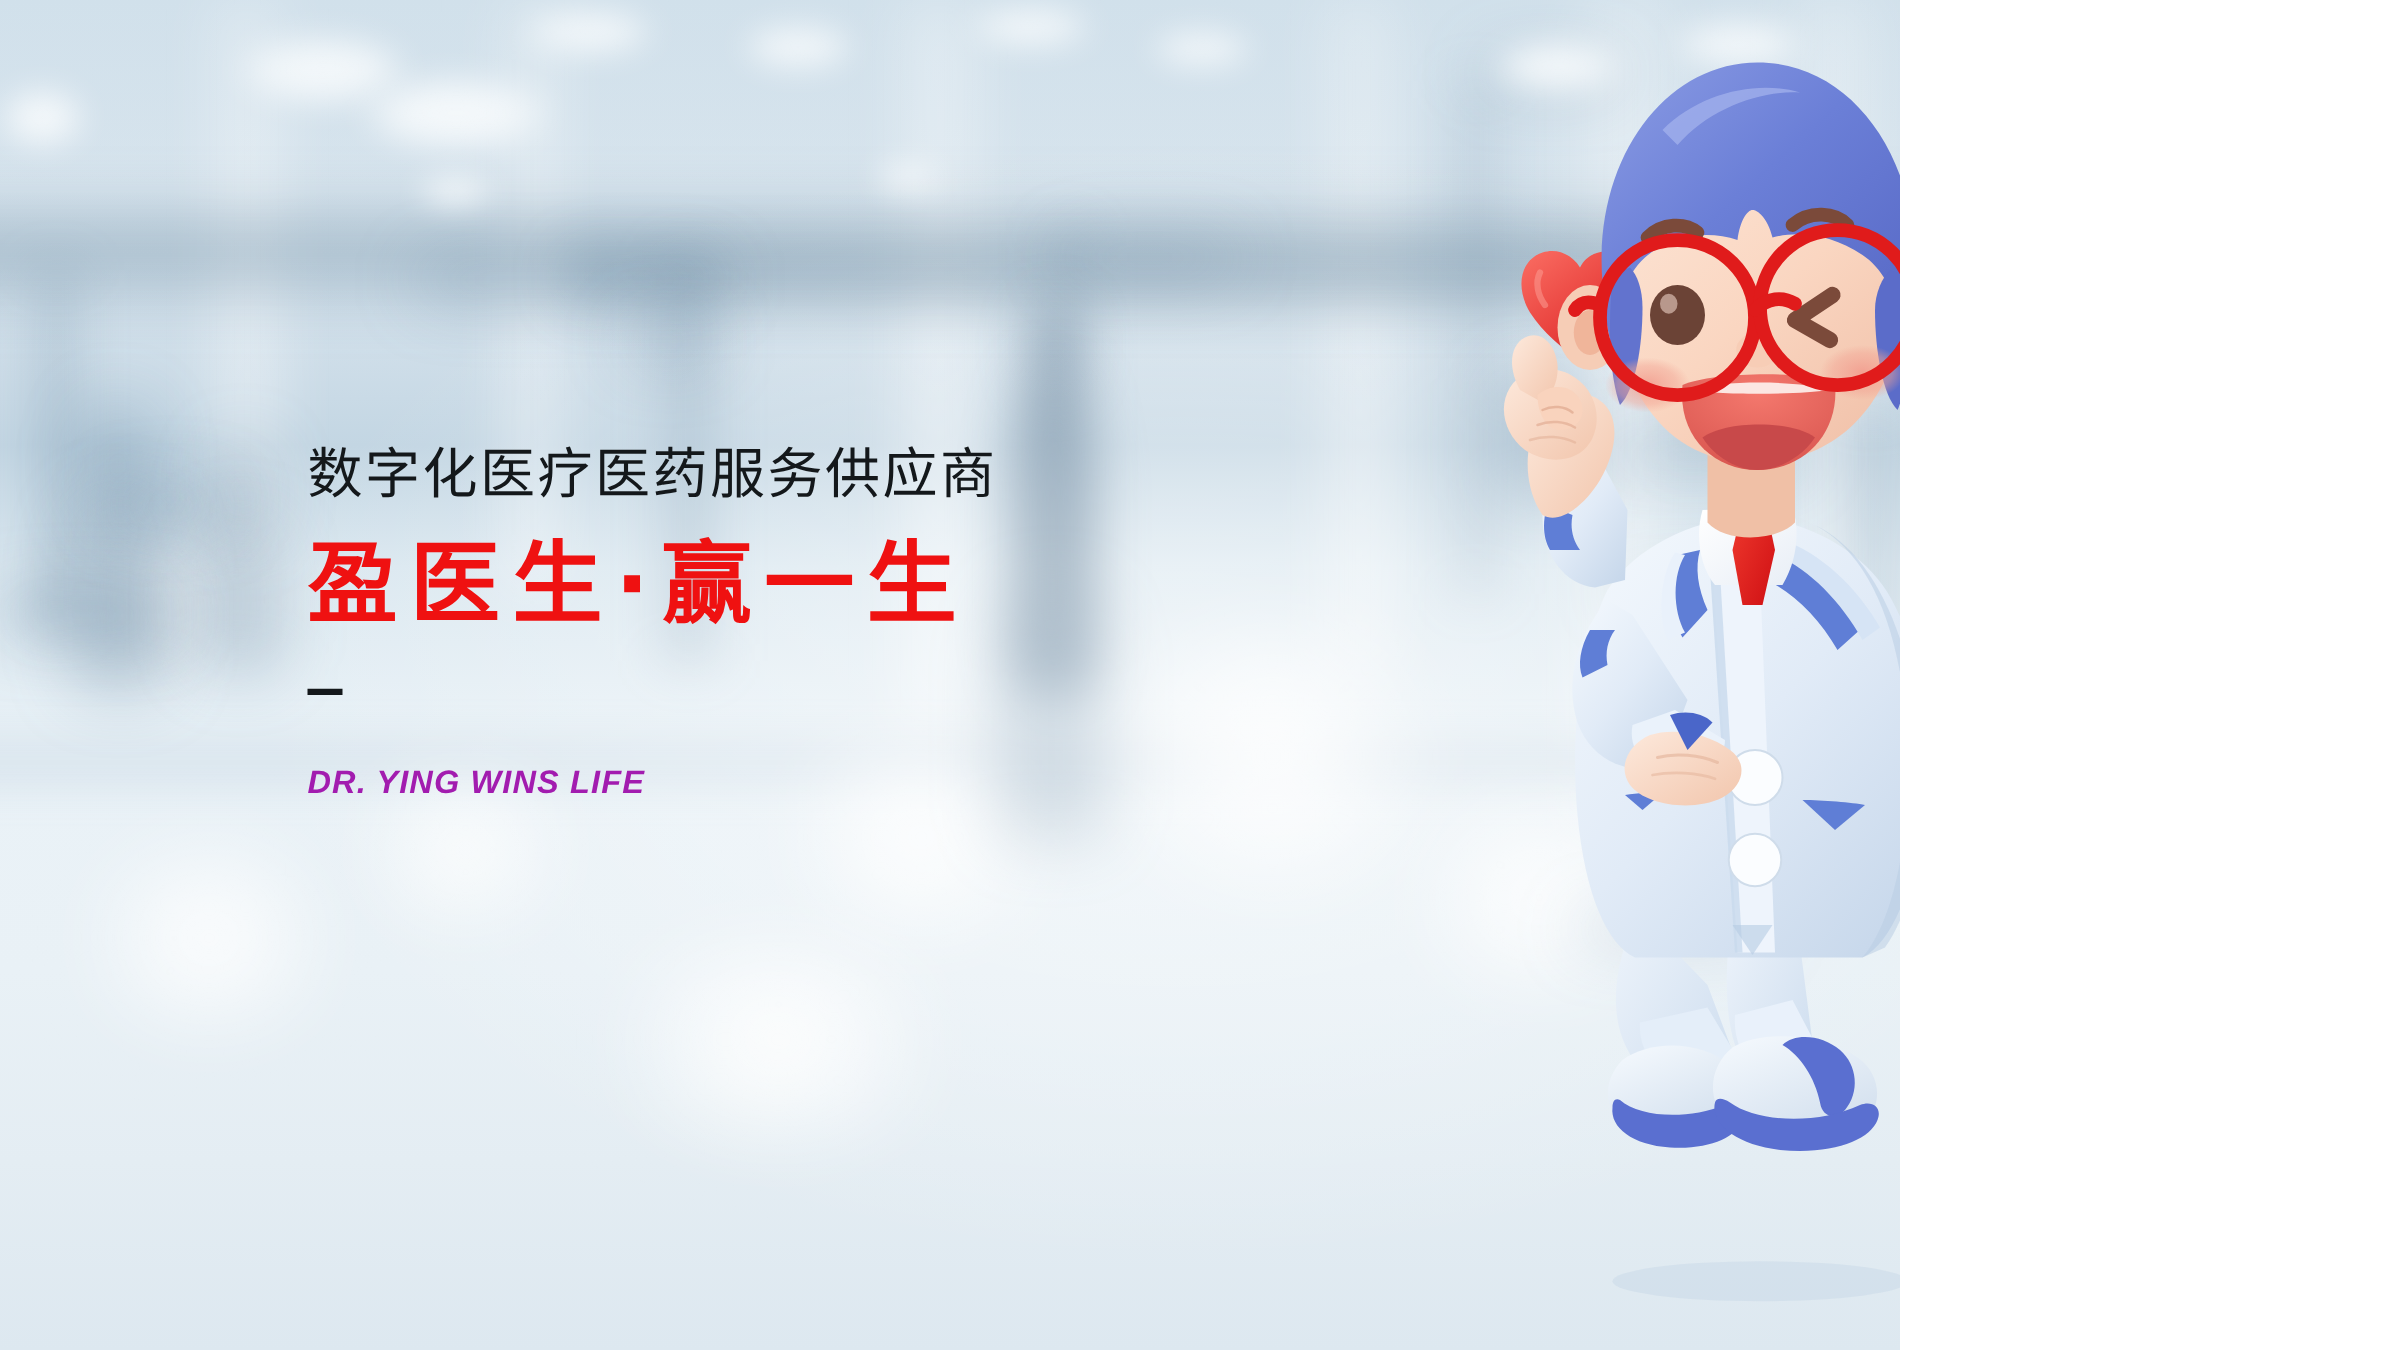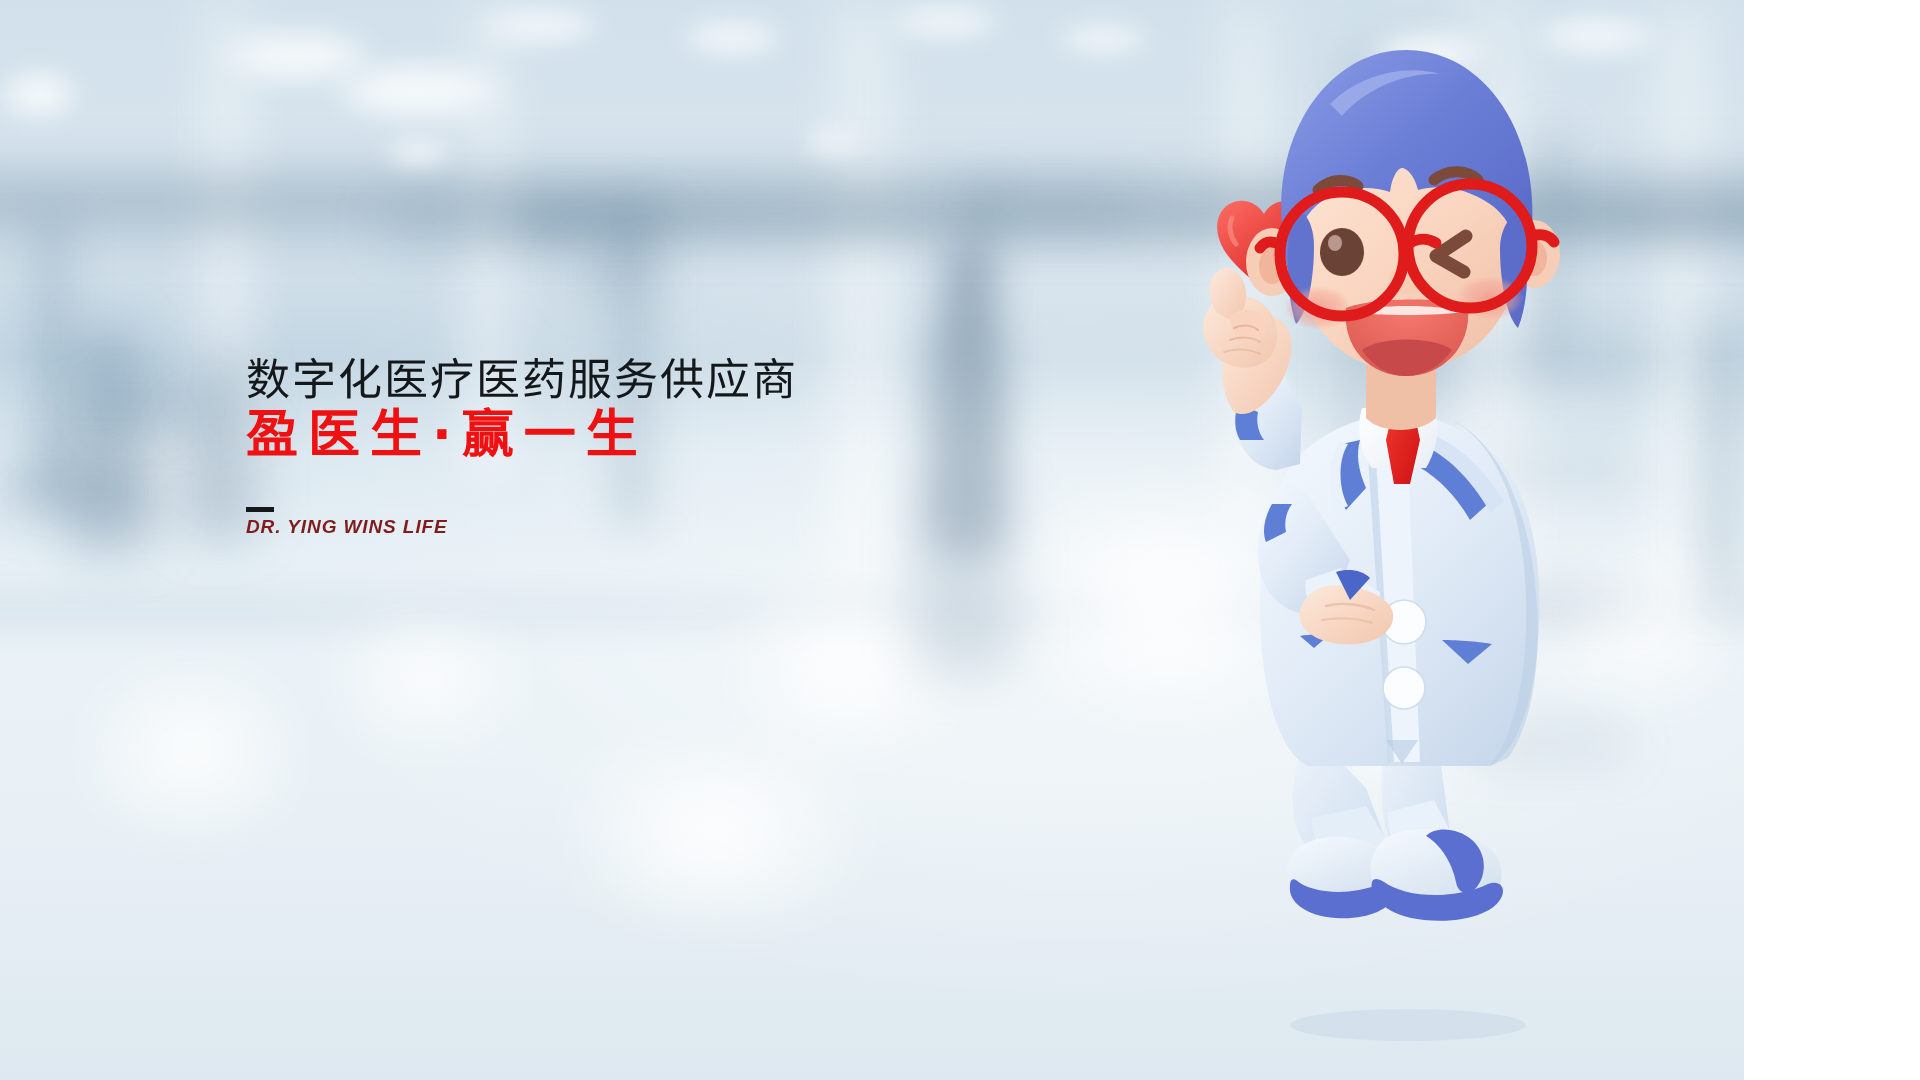--- a/index.html
+++ b/index.html
@@ -3,21 +3,21 @@
 <meta charset="utf-8">
 <title>Banner</title>
 <style>
   html, body {
     margin: 0;
     padding: 0;
     background: #ffffff;
   }
   #stage {
     position: relative;
-    width: 1744px;
+    width: 1520px;
     height: 1080px;
     overflow: hidden;
     font-family: "Liberation Sans", "DejaVu Sans", sans-serif;
     background: #dce7ee;
   }
 
   
   .bg-layer {
     position: absolute;
     inset: 0;
@@ -118,38 +118,40 @@
   .headline {
     font-size: 44px;
     line-height: 1.15;
     color: #14181b;
     letter-spacing: 2px;
     font-weight: 400;
     white-space: nowrap;
     font-family: "DejaVu Sans", "Liberation Sans", sans-serif;
   }
   .slogan {
-    font-size: 52px;
+    margin-top: 22px;
+    font-size: 72px;
     line-height: 1.1;
     color: #ef1111;
     font-weight: 700;
     letter-spacing: 10px;
     white-space: nowrap;
     font-family: "DejaVu Sans", "Liberation Sans", sans-serif;
   }
   .rule {
     margin-top: 44px;
     width: 28px;
     height: 5px;
     background: #14181b;
   }
   .eng {
-    font-size: 19px;
+    margin-top: 48px;
+    font-size: 26px;
     line-height: 1.62;
-    color: #7f1d1d;
+    color: #a21caf;
     font-style: italic;
     font-weight: 600;
     letter-spacing: .9px;
     white-space: nowrap;
   }
 
   
   #character {
     position: absolute;
     left: 1190px;

